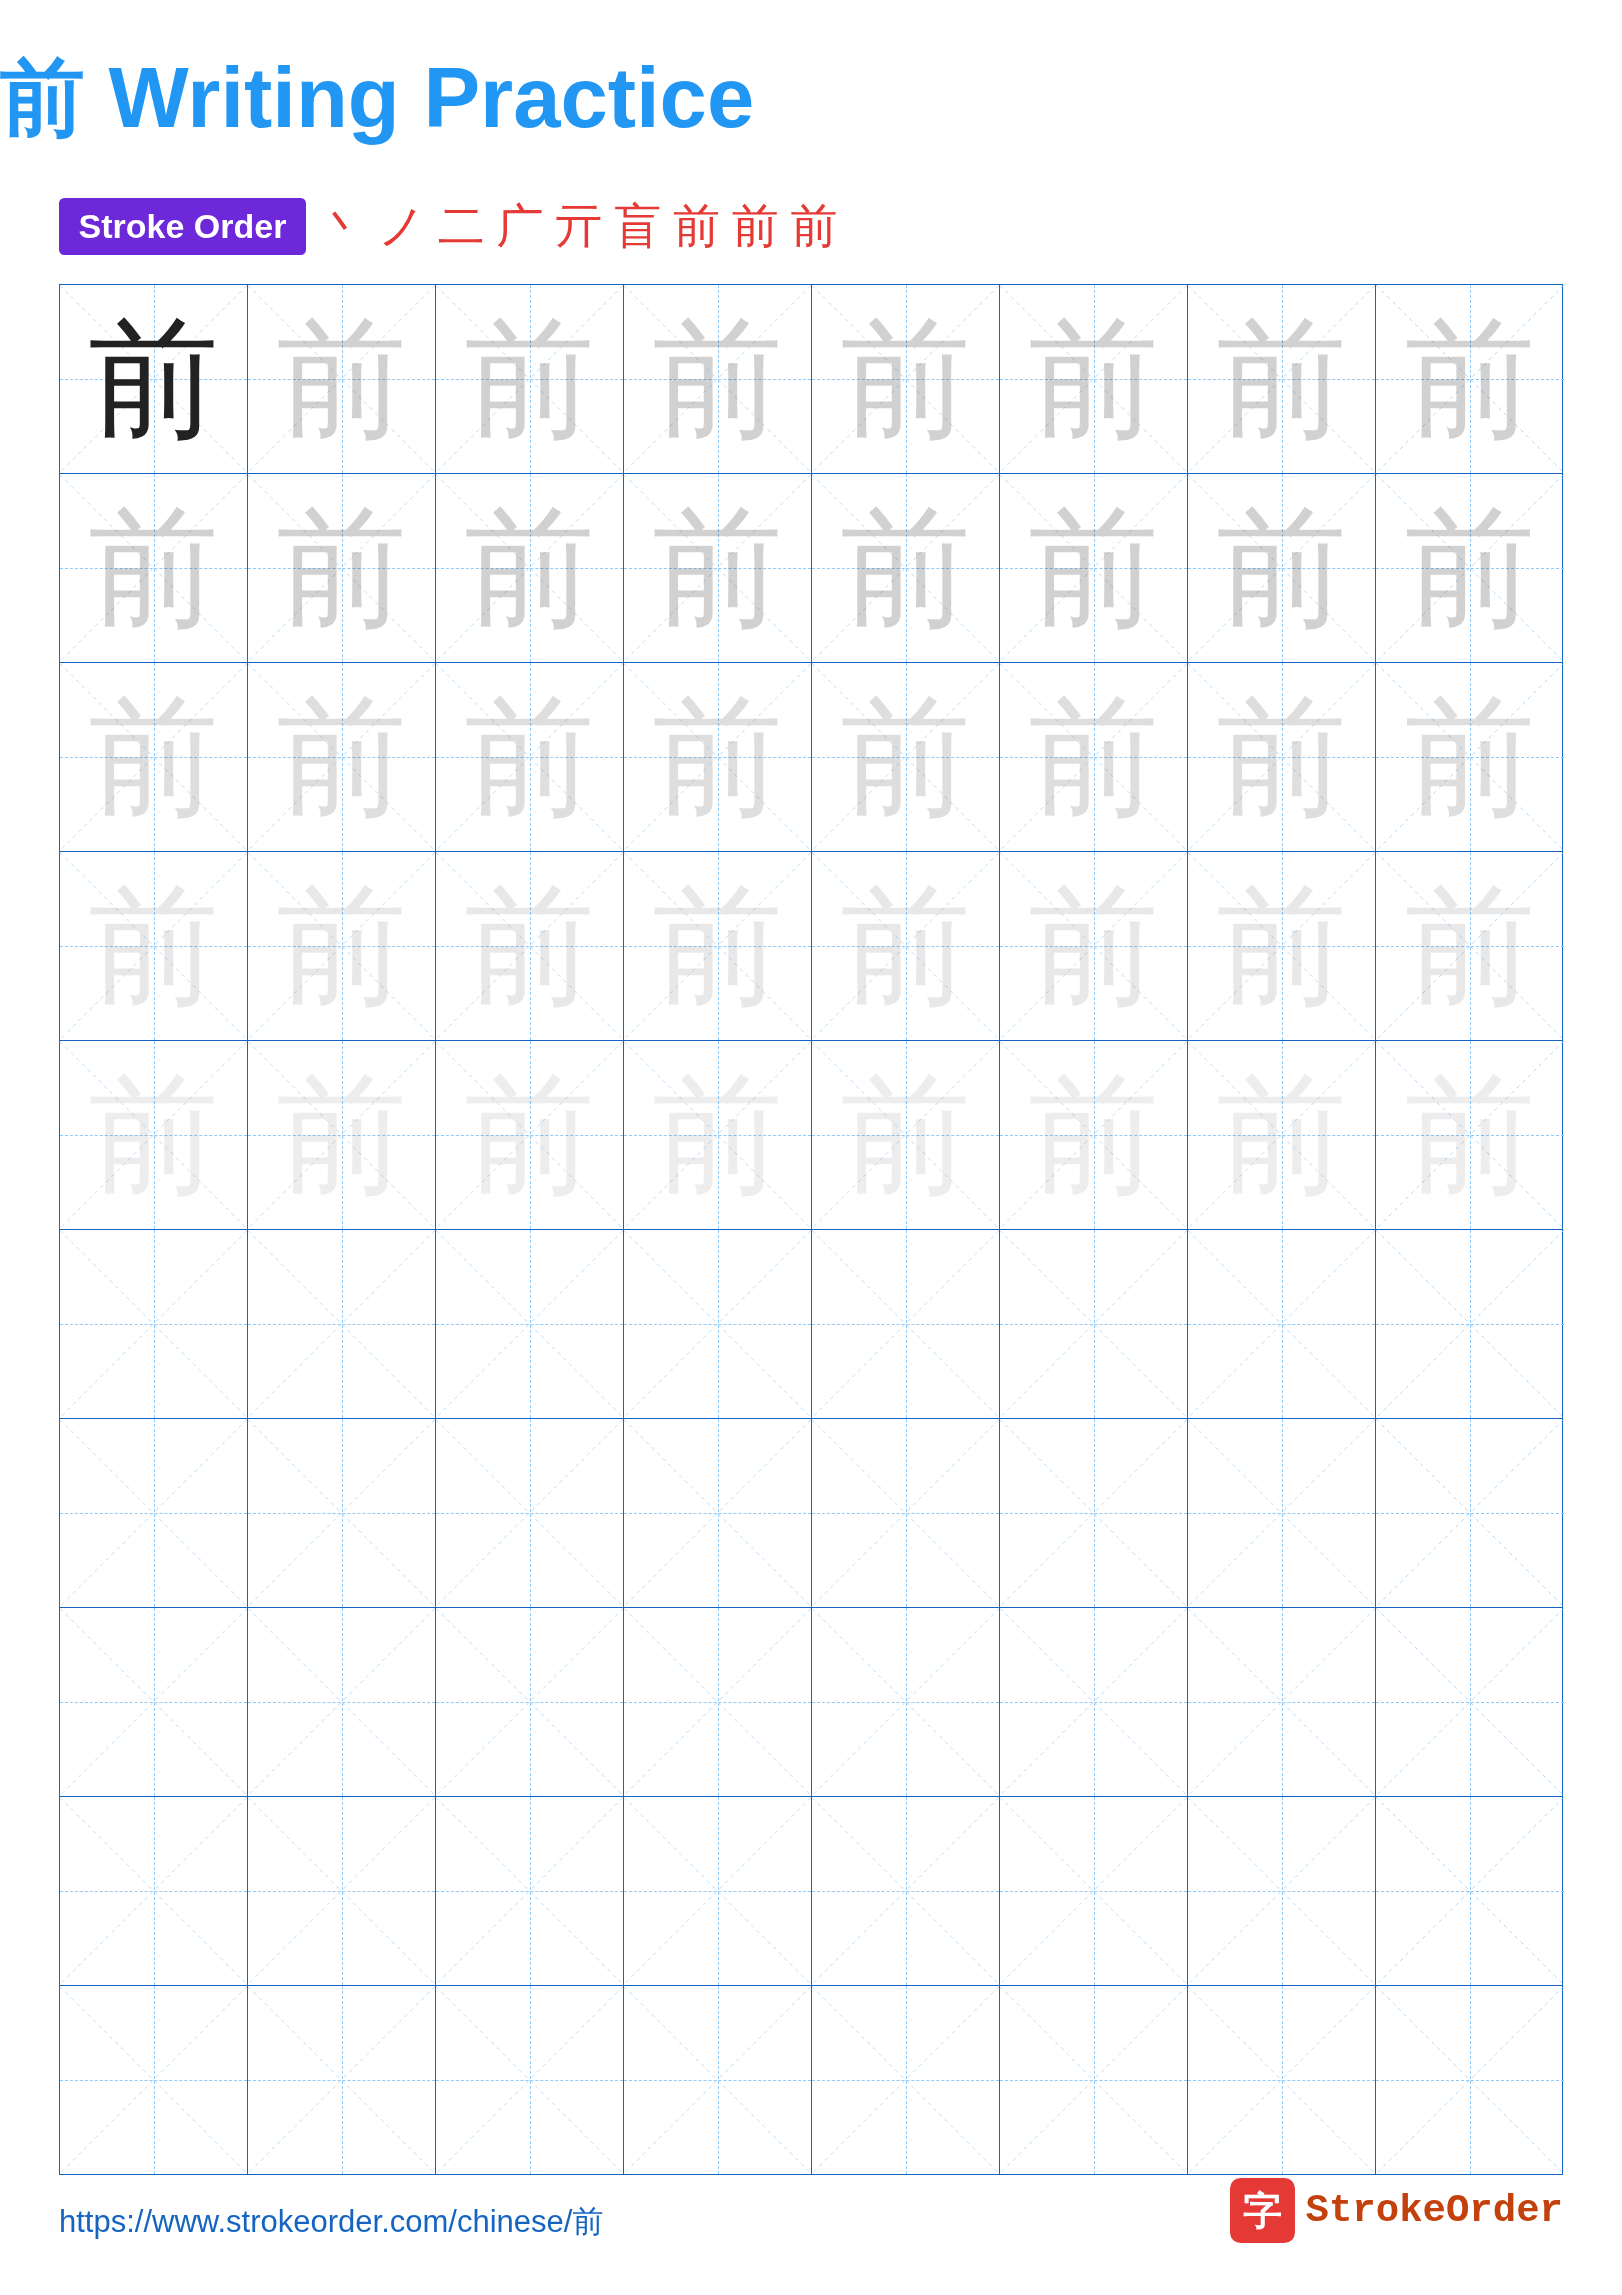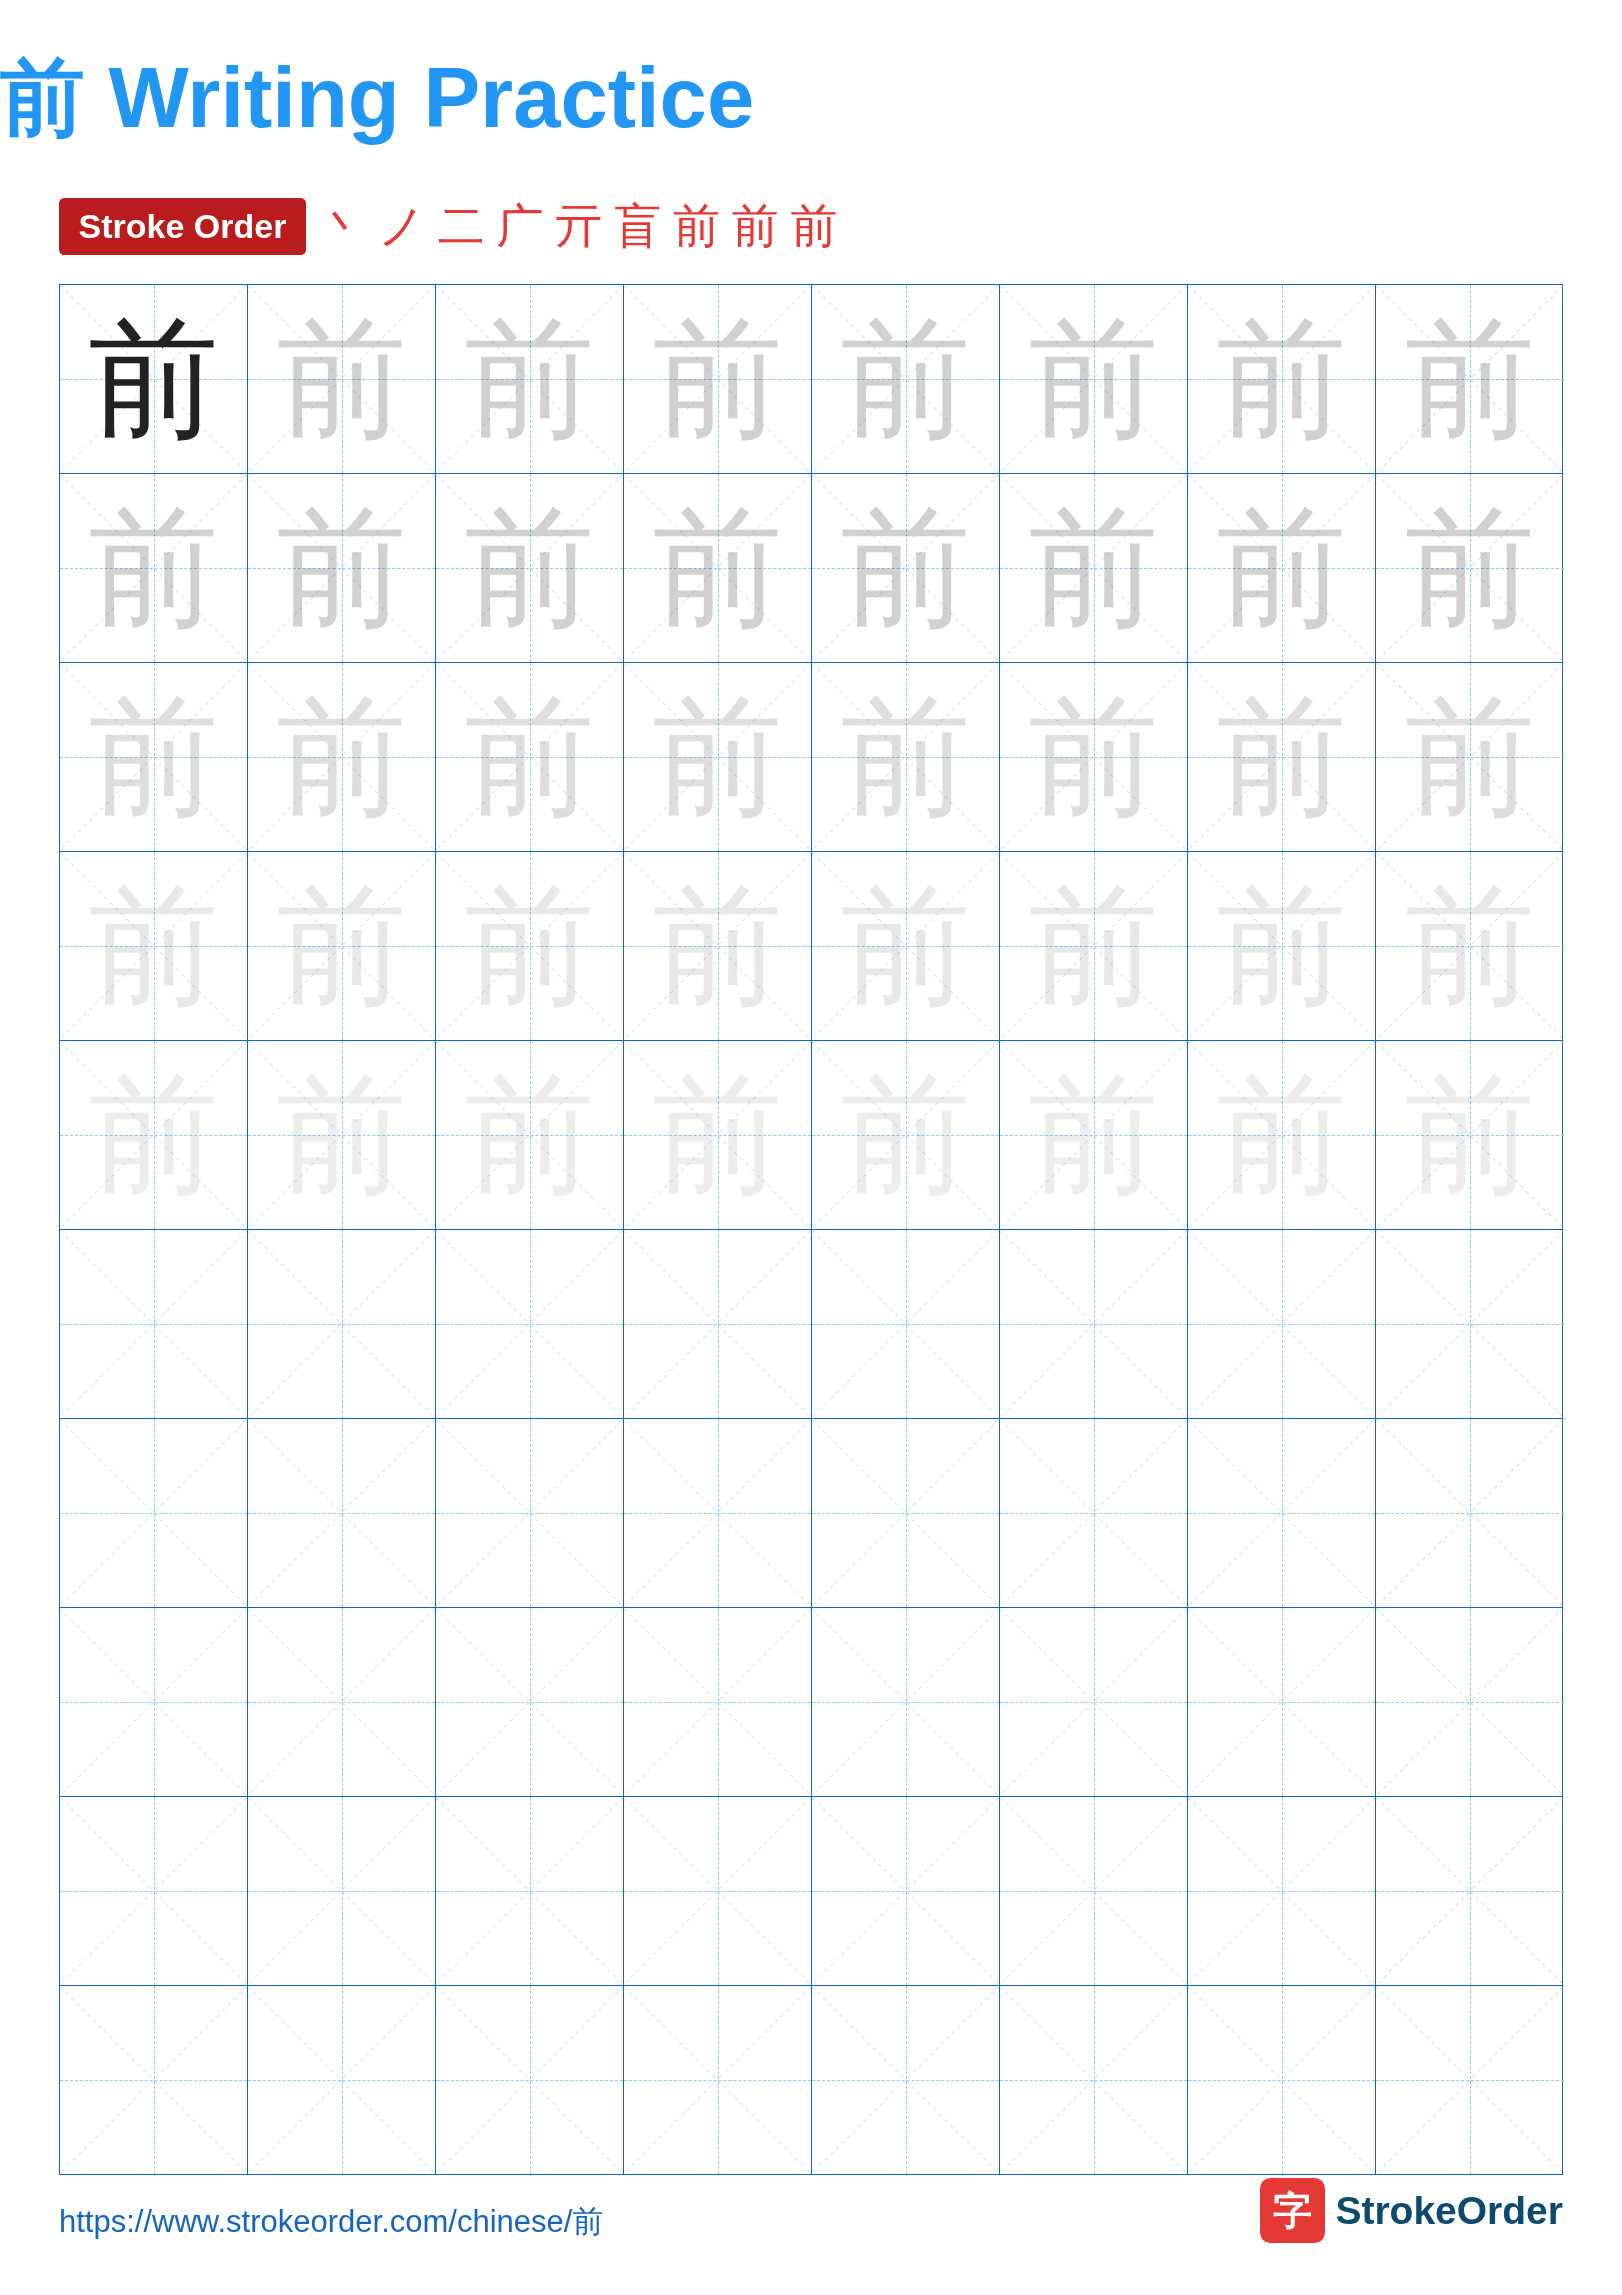--- a/index.html
+++ b/index.html
@@ -33,21 +33,21 @@
 
     .stroke-order-row {
       display: flex;
       align-items: center;
       padding: 0 59px;
       margin-bottom: 26px;
       gap: 13px;
     }
 
     .stroke-order-badge {
-      background: #b91c1c;
+      background: #6d28d9;
       color: white;
       font-family: Arial, sans-serif;
       font-size: 34px;
       font-weight: bold;
       padding: 9.2px 19.6px;
       border-radius: 5.2px;
       white-space: nowrap;
     }
 
     .stroke-sequence {
@@ -186,22 +186,22 @@
       justify-content: center;
       font-size: 39px;
       color: white;
       font-family: serif;
       font-weight: bold;
     }
 
     .footer-logo-text {
       font-size: 39px;
       font-weight: bold;
-      color: #0c4a6e;
-      font-family: Liberation Sans, sans-serif;
+      color: #c2410c;
+      font-family: Liberation Mono, monospace;
     }
   </style>
 </head>
 <body>
 
 <div class="page-title">
   <span class="title-char">前</span><span class="title-text"> Writing Practice</span>
 </div>
 
 <div class="stroke-order-row">

